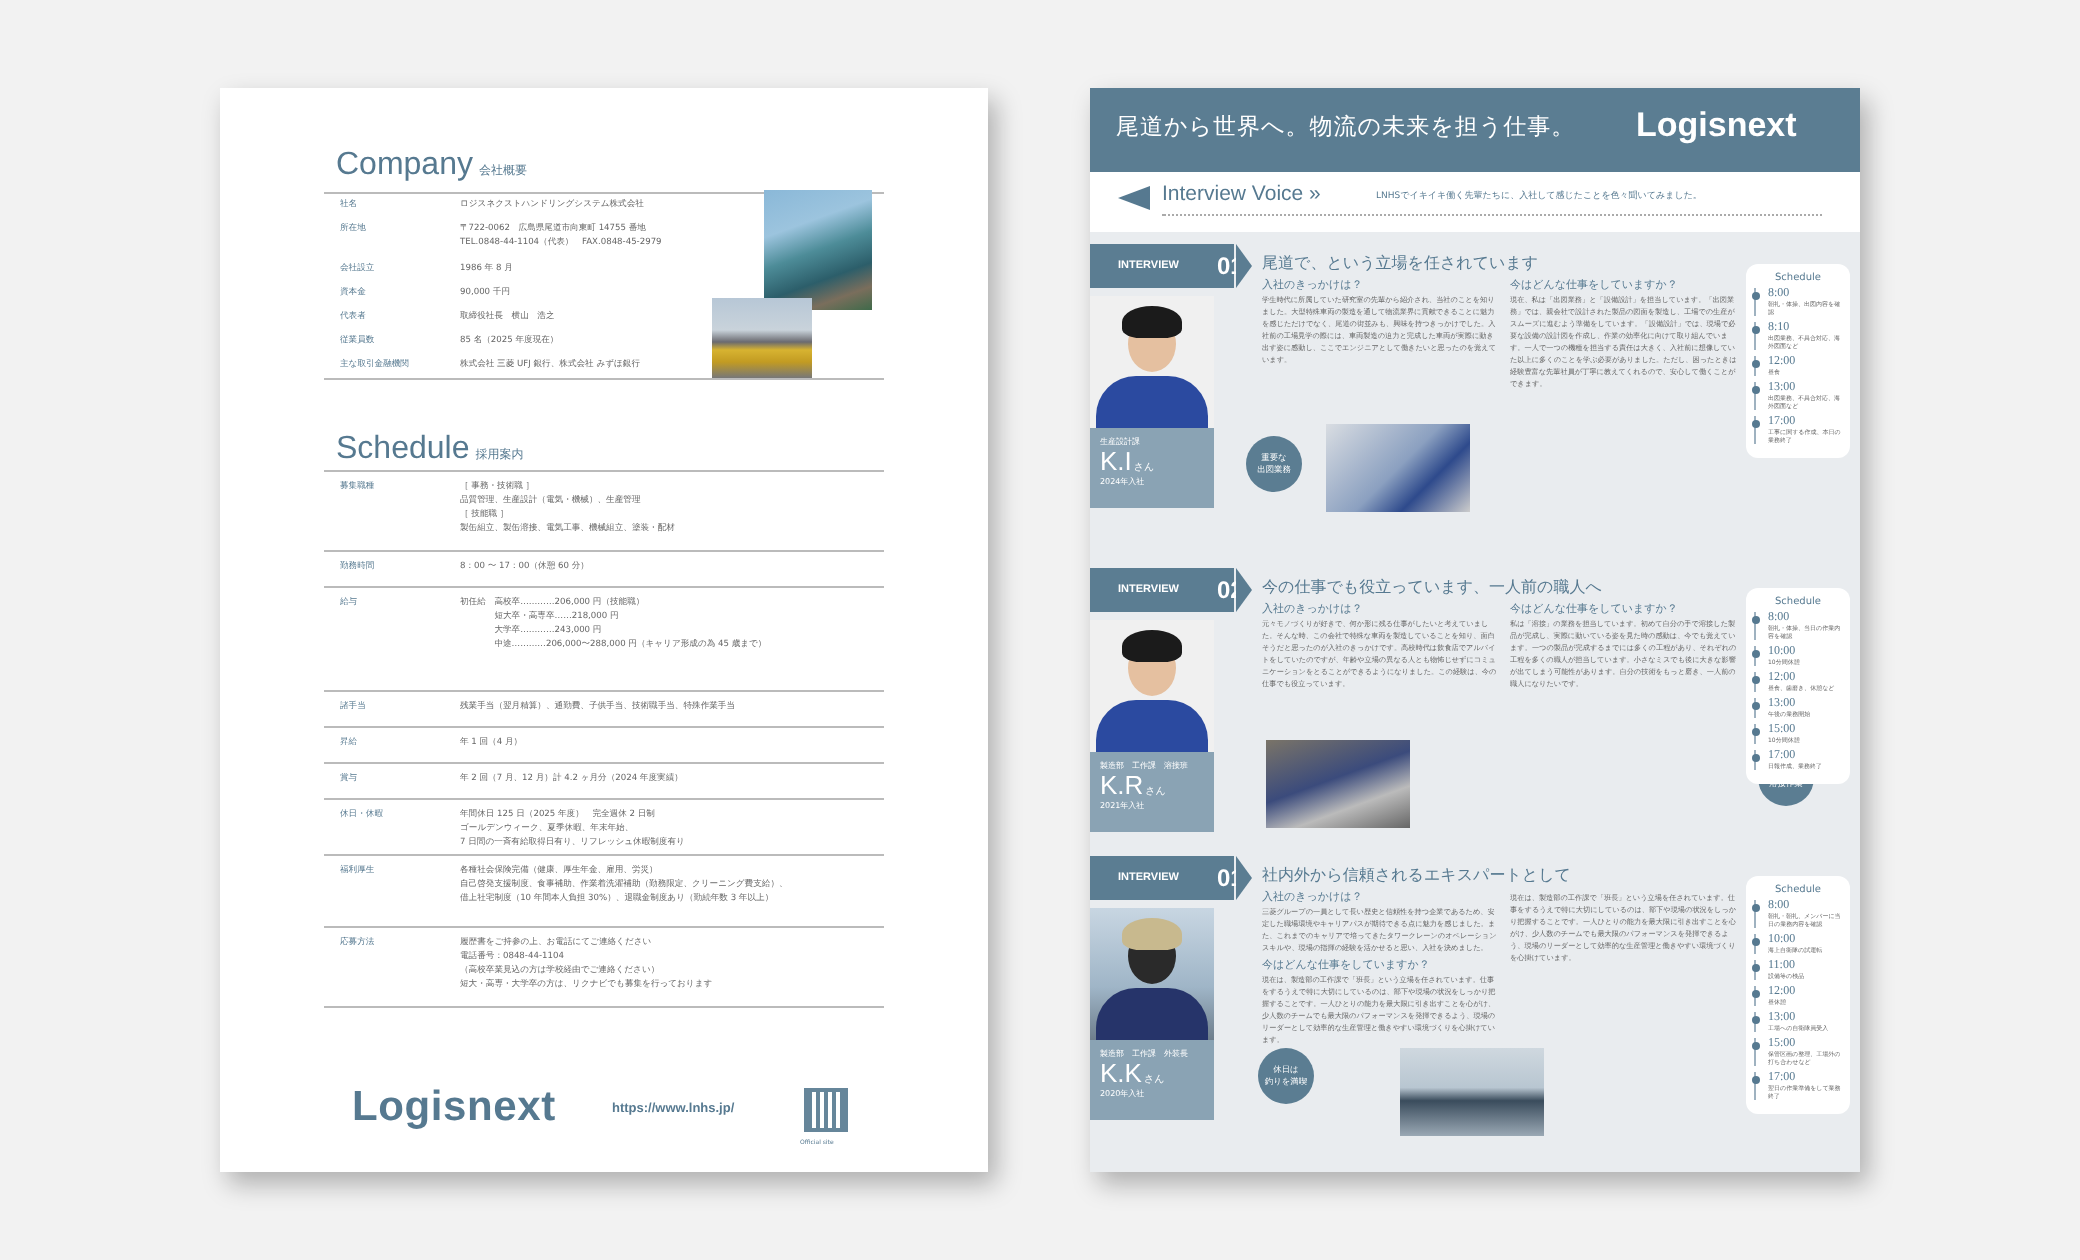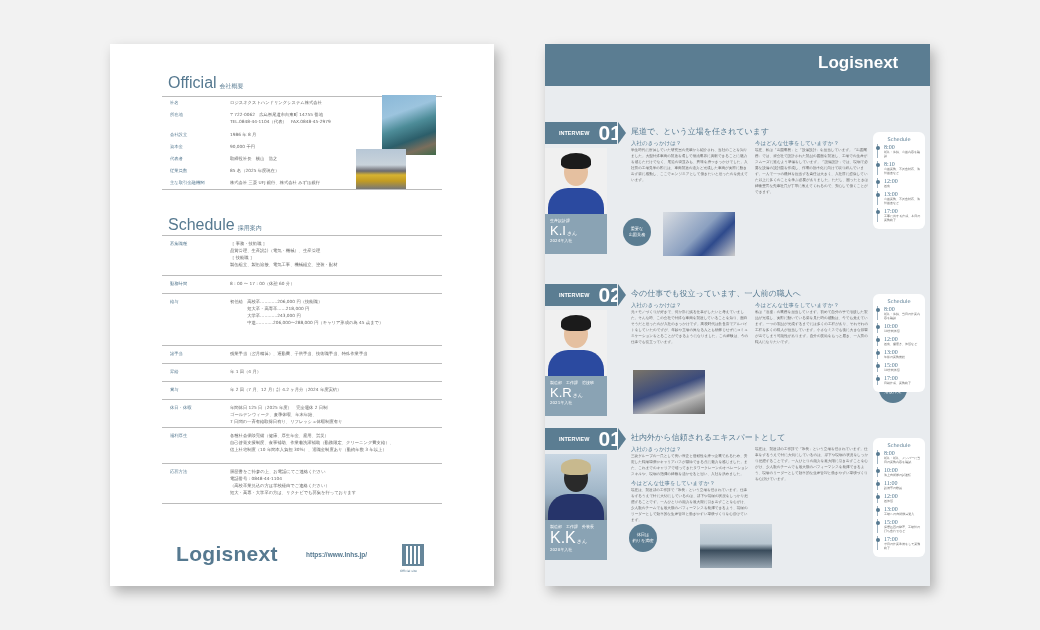--- a/index.html
+++ b/index.html
@@ -28,21 +28,21 @@
 .banner .t{position:absolute;left:13px;top:12px;font-size:11.5px;letter-spacing:.5px}
 .banner .logo{position:absolute;left:273px;top:9px;font-family:"Liberation Sans",sans-serif;font-weight:bold;font-size:17px}
 .voice{position:absolute;left:0;top:42px;width:385px;height:30px;background:#fff}
 .voice .mega{position:absolute;left:14px;top:7px;width:0;height:0;border-top:6px solid transparent;border-bottom:6px solid transparent;border-right:16px solid #567990}
 .voice .title{position:absolute;left:36px;top:5px;font-size:10.5px;color:#567990;font-family:"Liberation Sans",sans-serif}
 .voice .sub{position:absolute;left:143px;top:9px;font-size:4.5px;color:#567990}
 .voice .dots{position:absolute;left:36px;top:21px;width:330px;border-top:1px dotted #aaa}
 
 .iv{position:absolute;left:0;width:385px;height:150px}
 .iv-tab{position:absolute;left:0;top:4px;width:72px;height:22px;background:#5b7d92;color:#fff;display:flex;align-items:center;padding-left:14px;font-size:5.5px;font-family:"Liberation Sans",sans-serif;font-weight:bold}
-.iv-tab b{font-size:21px;margin-left:9px}
+.iv-tab b{font-size:12px;margin-left:19px}
 .iv-arrow{position:absolute;left:73px;top:4px;width:0;height:0;border-top:11px solid transparent;border-bottom:11px solid transparent;border-left:8px solid #5b7d92}
 .iv-head{position:absolute;left:86px;top:8px;font-size:8px;color:#567990}
 .portrait{position:absolute;left:0;top:30px;width:62px;height:66px;background:#f0f0f0;overflow:hidden}
 .portrait .face{position:absolute;left:19px;top:10px;width:24px;height:28px;border-radius:50%;background:#e5c0a0}
 .portrait .hair{position:absolute;left:16px;top:5px;width:30px;height:16px;border-radius:50% 50% 30% 30%;background:#1b1b1b}
 .portrait .body{position:absolute;left:3px;top:40px;width:56px;height:30px;border-radius:20px 20px 0 0;background:#2b4aa0}
 .portrait.outdoor{background:linear-gradient(180deg,#c8d6e2,#9fb5c7 60%,#6e7e8c)}
 .portrait.outdoor .face{background:#2a2a2a}
 .portrait.outdoor .hair{background:#c8b98e}
 .portrait.outdoor .body{background:#26346a}
@@ -61,21 +61,21 @@
 .sched .it{position:relative;padding-left:6px;margin-bottom:3px;border-left:1px solid #9fb2c0}
 .sched .it::before{content:"";position:absolute;left:-2.5px;top:2px;width:4px;height:4px;border-radius:50%;background:#567990}
 .sched .tm{font-size:6px;color:#567990;font-family:"Liberation Serif",serif}
 .sched .ds{font-size:3px;color:#666;line-height:4px}
 </style>
 </head>
 <body>
 
 <div class="page" id="left">
   <div class="sec-title" style="top:30px">
-    <span>Official</span><small>会社概要</small>
+    <span>Company</span><small>会社概要</small>
   </div>
   <div class="hr" style="top:52px"></div>
   <div id="company-rows">
       <div class="row" style="top: 55px;">
         <span class="k">社名</span>
         <span class="v">ロジスネクストハンドリングシステム株式会社</span>
       </div>
       <div class="row" style="top: 67px;">
         <span class="k">所在地</span>
         <span class="v">〒722-0062　広島県尾道市向東町 14755 番地
@@ -172,21 +172,28 @@
     </div>
 
   <div class="foot-logo">Logisnext</div>
   <div class="foot-url">https://www.lnhs.jp/</div>
   <div class="qr"></div>
   <div class="qr-cap">Official site</div>
 </div>
 
 <div class="page" id="right">
   <div class="banner">
+    <div class="t">尾道から世界へ。物流の未来を担う仕事。</div>
     <div class="logo">Logisnext</div>
+  </div>
+  <div class="voice">
+    <div class="mega"></div>
+    <div class="title">Interview Voice »</div>
+    <div class="sub">LNHSでイキイキ働く先輩たちに、入社して感じたことを色々聞いてみました。</div>
+    <div class="dots"></div>
   </div>
   <div id="interviews">
       <div class="iv" style="top: 74px;">
         <div class="iv-tab">
           <span>INTERVIEW</span>
           <b>01</b>
         </div>
         <div class="iv-arrow"></div>
         <div class="iv-head">尾道で、という立場を任されています</div>
         <div class="portrait">
@@ -297,21 +304,21 @@
         </div>
         <div class="iv-arrow"></div>
         <div class="iv-head">社内外から信頼されるエキスパートとして</div>
         <div class="portrait outdoor">
           <div class="body"></div>
           <div class="face"></div>
           <div class="hair"></div>
         </div>
         <div class="nameplate">
           <div class="dept">製造部　工作課　外装長</div>
-          <div class="nm"><span style="font-size:16px;margin:0">K.K</span><span>さん</span></div>
+          <div class="nm"><span style="font-size:13px;margin:0">K.K</span><span>さん</span></div>
           <div class="yr">2020年入社</div>
         </div>
         <div class="col" style="left:86px;top:22px;width:118px">
           <h4>入社のきっかけは？</h4>
           <p>三菱グループの一員として長い歴史と信頼性を持つ企業であるため、安定した職場環境やキャリアパスが期待できる点に魅力を感じました。また、これまでのキャリアで培ってきたタワークレーンのオペレーションスキルや、現場の指揮の経験を活かせると思い、入社を決めました。</p>
           <h4 style="margin-top:3px">今はどんな仕事をしていますか？</h4>
           <p>現在は、製造部の工作課で「班長」という立場を任されています。仕事をするうえで特に大切にしているのは、部下や現場の状況をしっかり把握することです。一人ひとりの能力を最大限に引き出すことを心がけ、少人数のチームでも最大限のパフォーマンスを発揮できるよう、現場のリーダーとして効率的な生産管理と働きやすい環境づくりを心掛けています。</p>
         </div>
         <div class="col" style="left:210px;top:22px;width:115px">
           <p>現在は、製造部の工作課で「班長」という立場を任されています。仕事をするうえで特に大切にしているのは、部下や現場の状況をしっかり把握することです。一人ひとりの能力を最大限に引き出すことを心がけ、少人数のチームでも最大限のパフォーマンスを発揮できるよう、現場のリーダーとして効率的な生産管理と働きやすい環境づくりを心掛けています。</p>

